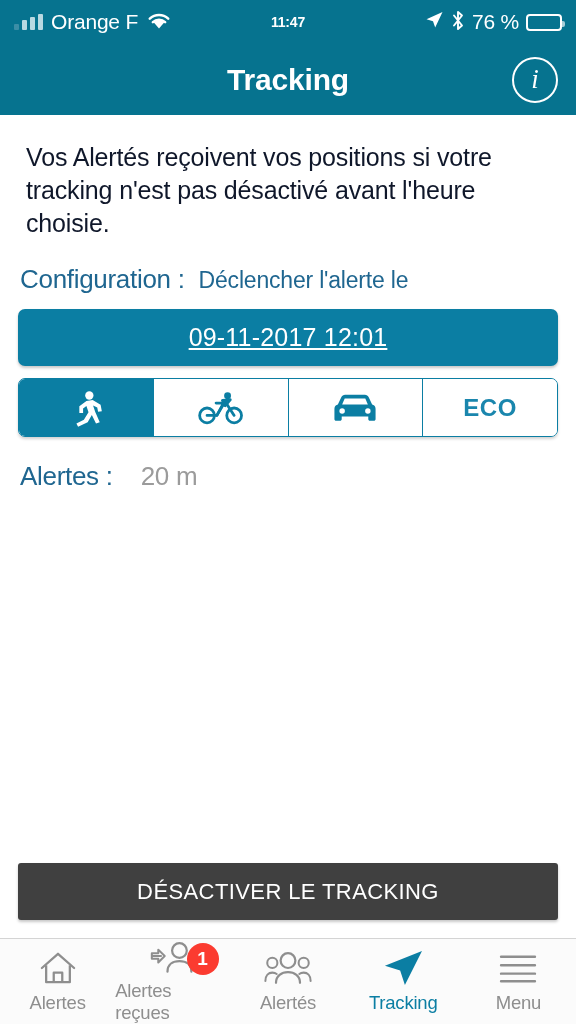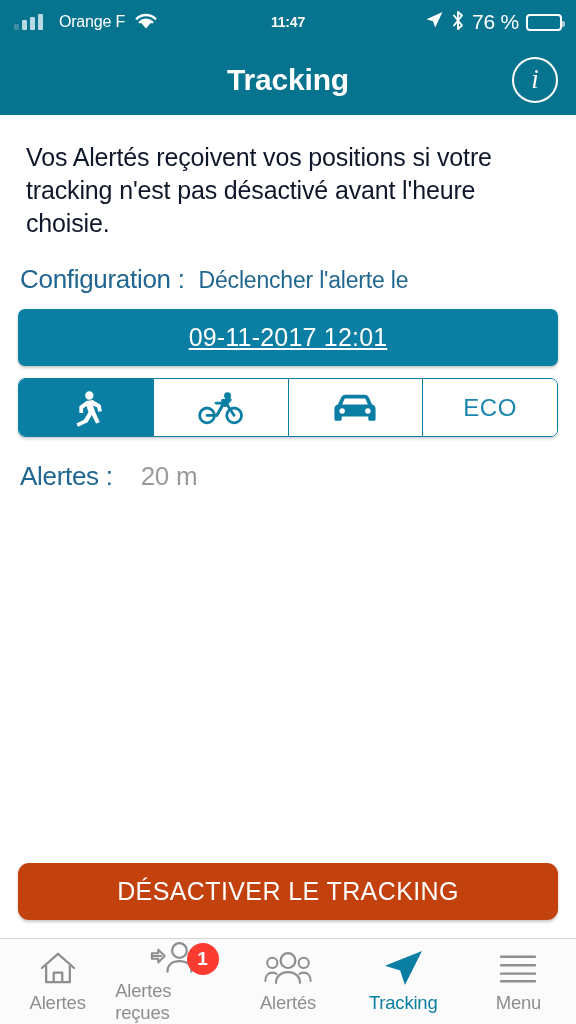--- a/index.html
+++ b/index.html
@@ -41,23 +41,22 @@
     display: block;
     width: 5px;
     background: #ffffff;
     border-radius: 1px;
   }
   .signal-bars i:nth-child(1) { height: 6px;  background: #3b8ea6; }
   .signal-bars i:nth-child(2) { height: 10px; background: #b8d9e2; }
   .signal-bars i:nth-child(3) { height: 13px; background: #b8d9e2; }
   .signal-bars i:nth-child(4) { height: 16px; background: #b8d9e2; }
   .carrier {
-    font-size: 16px;
+    font-size: 21px;
     letter-spacing: -0.2px;
-    margin-left: 8px;
   }
   .wifi-icon { display: block; }
   .status-time {
     position: absolute;
     left: 0; right: 0;
     text-align: center;
     font-size: 14px;
     font-weight: bold;
     letter-spacing: -0.2px;
     pointer-events: none;
@@ -182,20 +181,21 @@
     box-shadow: 0 2px 3px rgba(0,0,0,0.18);
   }
   .segment {
     flex: 1;
     display: flex;
     align-items: center;
     justify-content: center;
     background: #ffffff;
     border-right: 1.5px solid #0b7ea3;
     cursor: pointer;
+    font-weight: bold;
   }
   .segment:last-child { border-right: none; }
   .segment.selected { background: #0b7ea3; }
   .segment-label {
     font-size: 24px;
     color: #1a86ad;
     letter-spacing: 0.6px;
   }
   .segment svg { display: block; }
 
@@ -220,27 +220,27 @@
 
   
   .action-wrap {
     position: absolute;
     left: 0; right: 0;
     bottom: 104px;
     padding: 0 18px;
   }
   .action-button {
     height: 57px;
-    background: #c2410c;
-    border-radius: 11px;
-    display: flex;
-    align-items: center;
-    justify-content: center;
-    color: #ffffff;
-    font-size: 25px;
+    background: #404040;
+    border-radius: 3px;
+    display: flex;
+    align-items: center;
+    justify-content: center;
+    color: #ffffff;
+    font-size: 22px;
     letter-spacing: 0.4px;
     box-shadow: 0 2px 3px rgba(0,0,0,0.22);
     cursor: pointer;
   }
 
   
   .tab-bar {
     position: absolute;
     left: 0; right: 0; bottom: 0;
     height: 86px;

